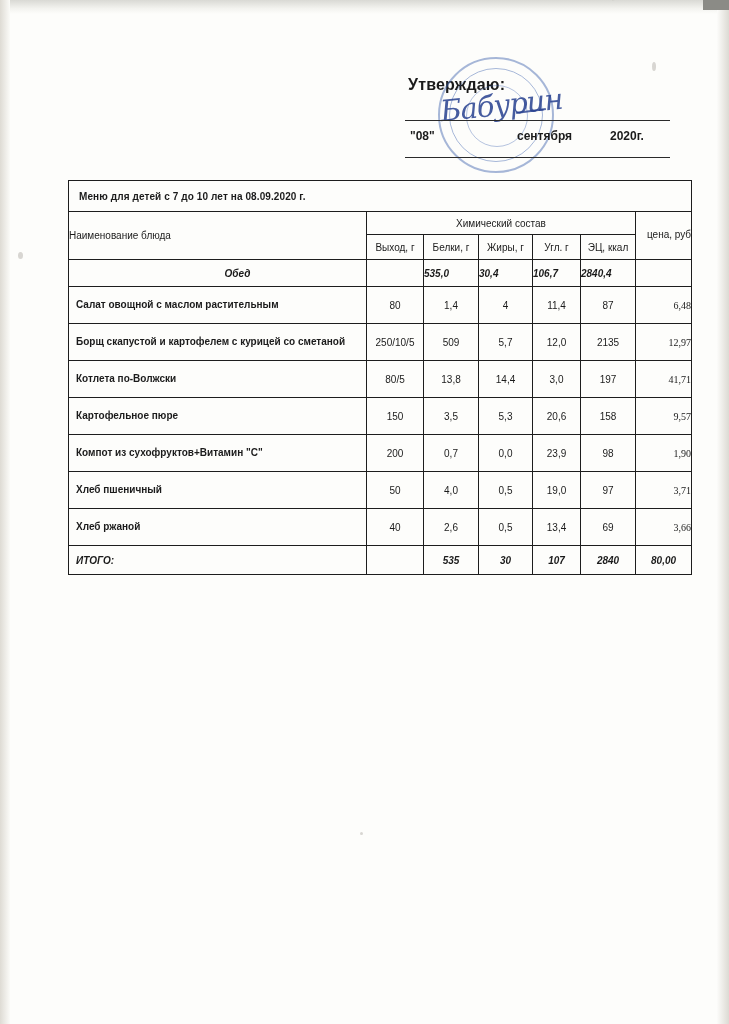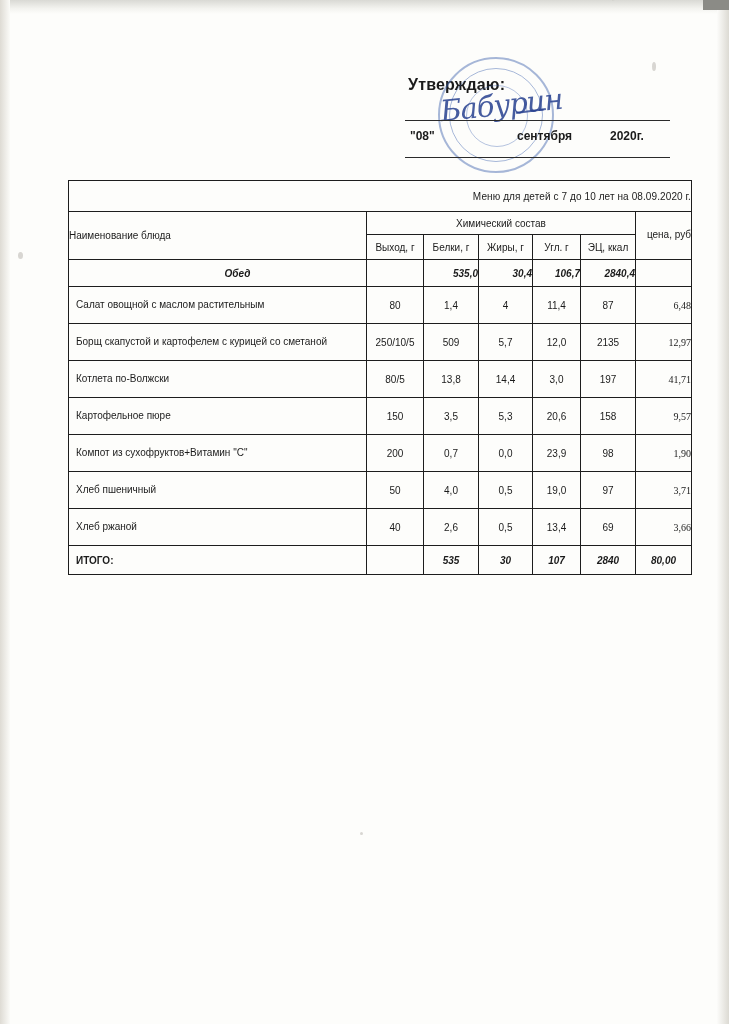--- a/index.html
+++ b/index.html
@@ -156,23 +156,23 @@
     table-layout: fixed;
   }
   table.menu th, table.menu td {
     border: 1px solid #1d1d1d;
     padding: 0;
     font-size: 10px;
     vertical-align: middle;
   }
   .title-cell {
     height: 30px;
-    text-align: right;
+    text-align: left;
     font-size: 14.5px;
-    font-weight: normal;
+    font-weight: bold;
     letter-spacing: .1px;
     padding-left: 10px !important;
   }
   .sub-chem {
     height: 22px;
     text-align: center;
     font-size: 10px;
     font-weight: normal;
   }
   .name-head {
@@ -187,45 +187,46 @@
   }
   .colhead {
     height: 24px;
     text-align: center;
     font-size: 9.5px;
     font-weight: normal;
   }
   .dish {
     padding: 3px 4px 3px 7px !important;
     font-size: 10px;
-    font-weight: normal;
+    font-weight: bold;
     line-height: 1.25;
     height: 30px;
   }
   .obed {
     font-size: 12.5px;
     font-style: italic;
     font-weight: bold;
     text-align: center;
     padding-left: 40px !important;
     height: 26px;
   }
   .itogo {
     font-size: 12.5px;
+    font-style: italic;
     font-weight: bold;
     padding-left: 7px !important;
     height: 28px;
     margin-left: 24px;
   }
   .num {
     text-align: center;
     font-size: 10.5px;
   }
   .num-b {
-    text-align: right;
+    text-align: left;
     font-size: 11px;
     font-style: italic;
     font-weight: bold;
   }
   .num-tot {
     text-align: center;
     font-size: 11.5px;
     font-style: italic;
     font-weight: bold;
   }

